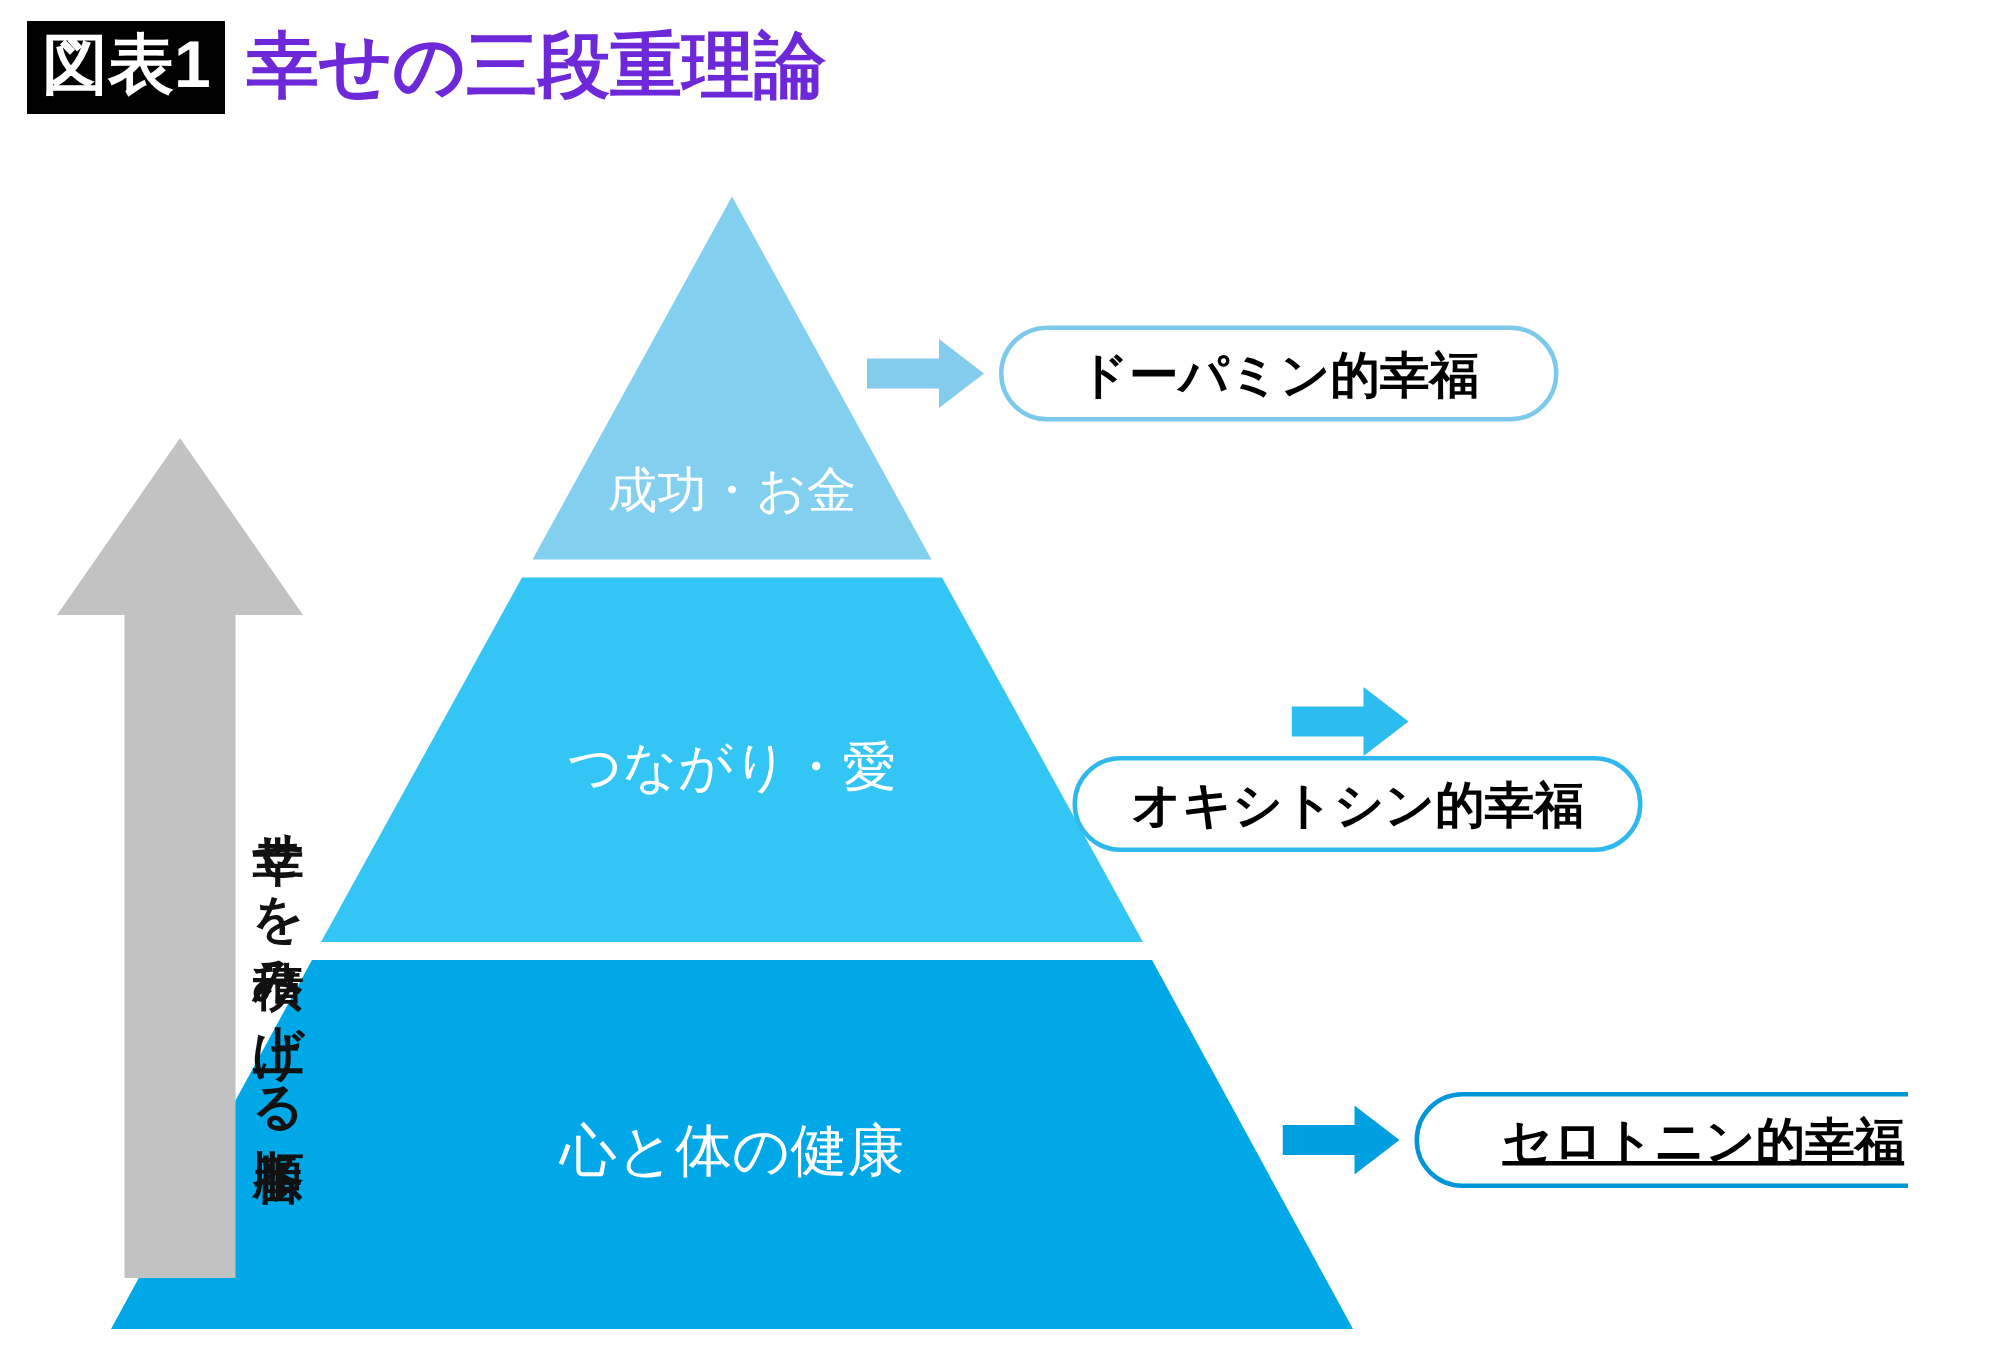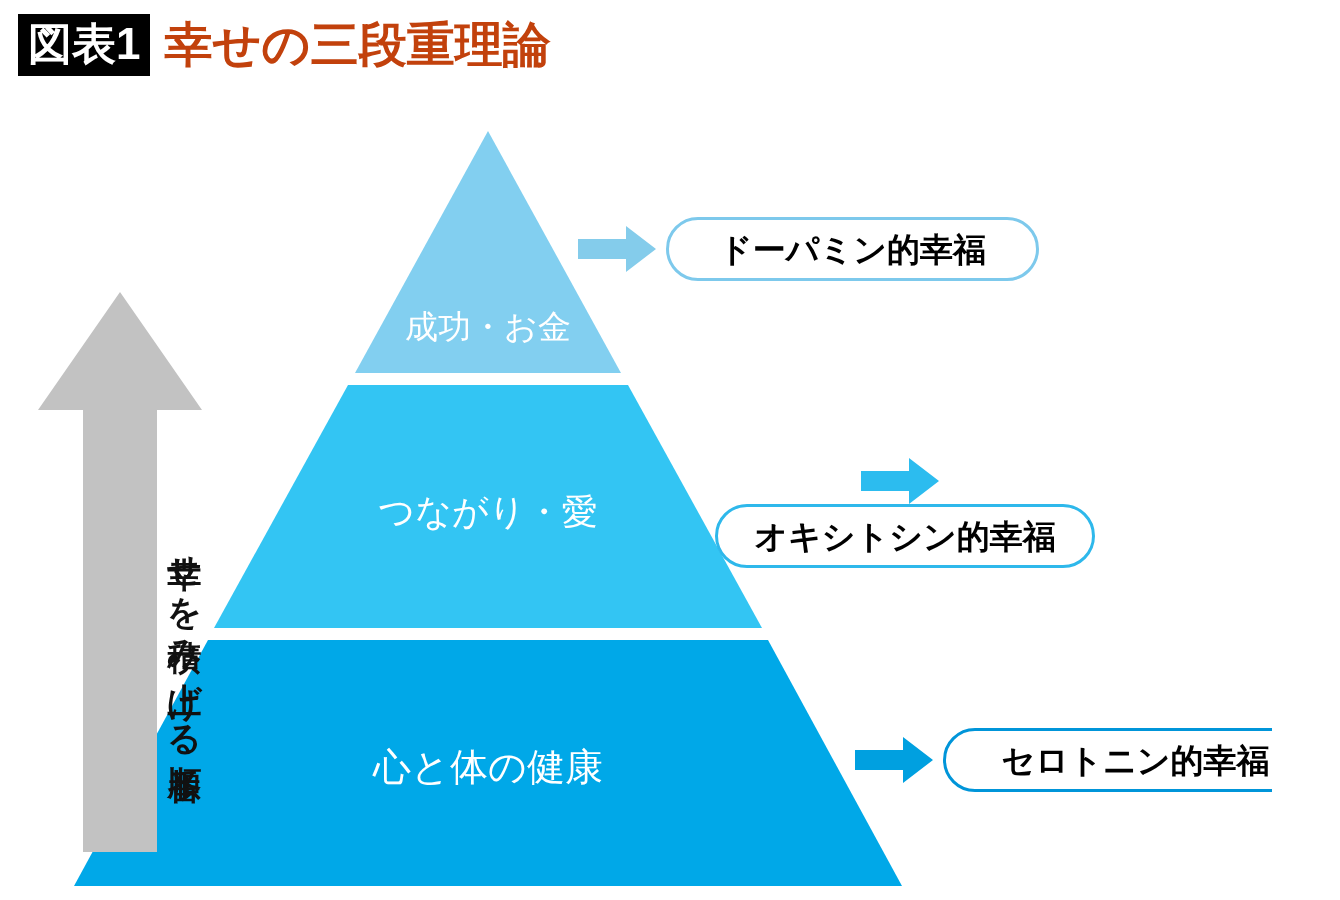--- a/index.html
+++ b/index.html
@@ -31,21 +31,21 @@
     background: #000000;
     color: #ffffff;
     font-size: 44px;
     font-weight: bold;
     line-height: 1;
     padding: 8px 10px 10px 10px;
     letter-spacing: 0px;
     white-space: nowrap;
   }
   .title-text {
-    color: #c2410c;
+    color: #6d28d9;
     font-size: 48px;
     font-weight: bold;
     line-height: 1;
     margin-left: 14px;
     white-space: nowrap;
   }
 
   
   .pyramid-svg {
     position: absolute;
@@ -123,21 +123,21 @@
   }
   .callout-text {
     font-size: 33px;
     font-weight: bold;
     color: #000000;
     line-height: 1;
   }
 
   #callout-0 { left: 578px; top: 216px; }
   #callout-1 { left: 705px; top: 458px; flex-direction: column; }
-  #callout-2 { left: 855px; top: 727px; }
+  #callout-2 { left: 855px; top: 727px; text-decoration: underline; }
 </style>
 </head>
 <body>
 
 <div id="page">
 
   <div class="title-row">
     <span class="title-badge">図表1</span>
     <span class="title-text">幸せの三段重理論</span>
   </div>

